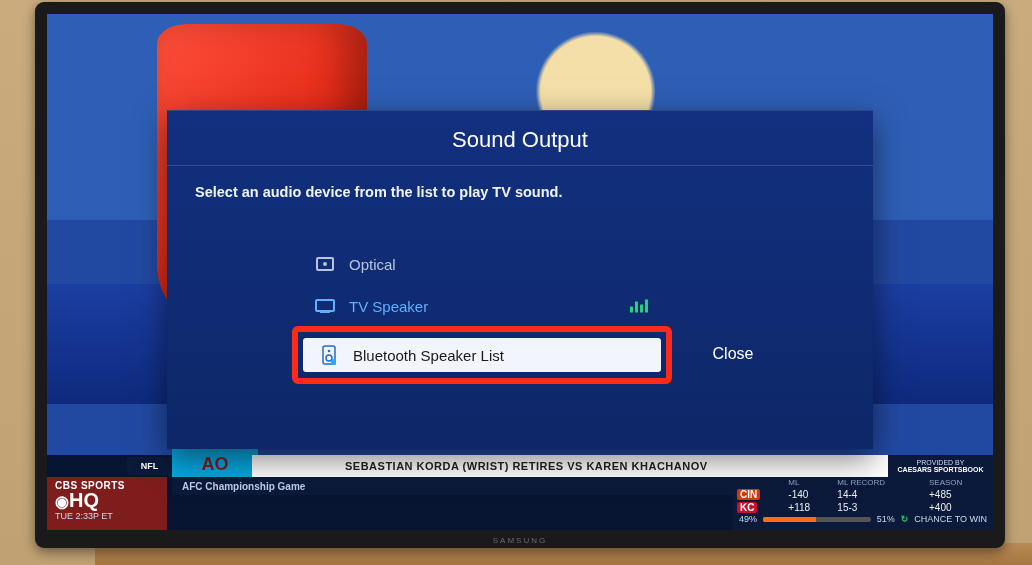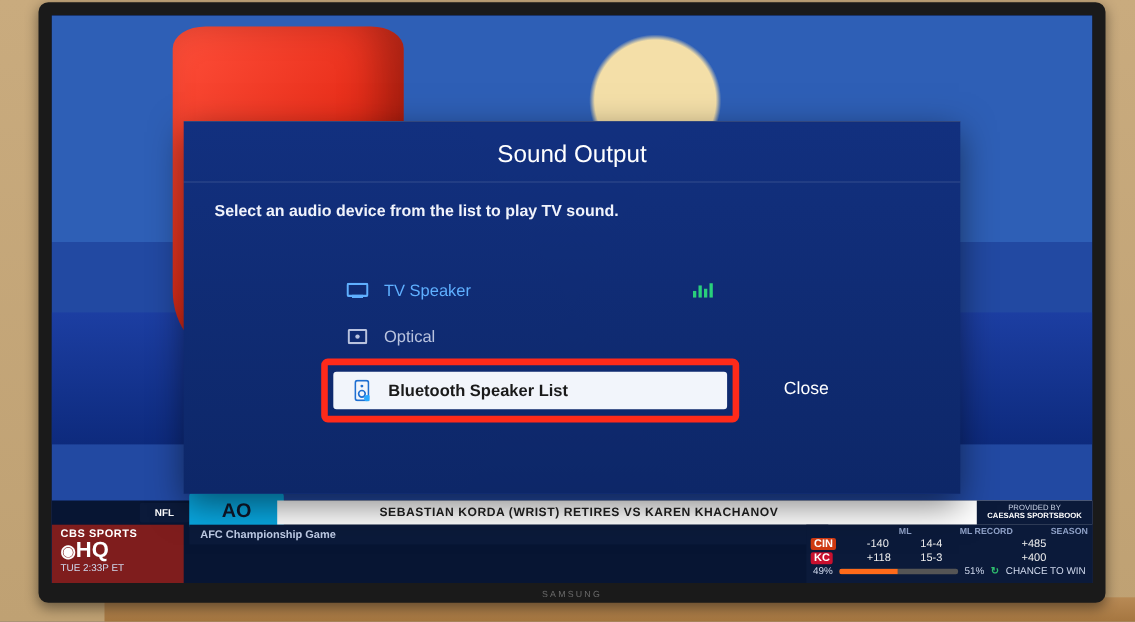--- a/index.html
+++ b/index.html
@@ -62,21 +62,21 @@
     background: #071533;
   }
   .news-bar {
     position: absolute; left: 205px; right: 0; top: 0; height: 22px;
     background: #ffffff; color: #222; font-size: 11px; font-weight: 600;
     letter-spacing: .5px;
     display: flex; align-items: center; padding-left: 93px;
   }
   .ao-badge {
     position: absolute; left: 125px; top: -8px; width: 86px; height: 34px;
-    background: #08a7e0; color: #0f172a; font-weight: 900; font-size: 18px;
+    background: #08a7e0; color: #7f1d1d; font-weight: 900; font-size: 18px;
     display: flex; align-items: center; justify-content: center;
     border-radius: 4px;
   }
   .nfl-tag {
     position: absolute; left: 80px; top: 2px; width: 45px; height: 18px;
     background: #0b1a3a; color: #fff; font-size: 9px; font-weight: 700;
     display: flex; align-items: center; justify-content: center;
     border-radius: 2px;
   }
   .news-sub {
@@ -90,21 +90,21 @@
     box-sizing: border-box;
   }
   .logo-block .ln1 { font-size: 10px; font-weight: 700; letter-spacing: .5px; }
   .logo-block .hq { font-size: 20px; font-weight: 800; line-height: 18px; }
   .logo-block .clock { font-size: 9px; color: #cfd8ec; }
   .odds {
     position: absolute; right: 0; top: 22px; width: 260px; height: 53px;
     background: #0b1a3a; color: #eee; font-size: 10px;
   }
   .odds table { width: 100%; border-collapse: collapse; }
-  .odds th { font-size: 8px; color: #8fa1c7; font-weight: 700; padding: 1px 4px; text-align: right; margin-top: 25px; }
+  .odds th { font-size: 8px; color: #8fa1c7; font-weight: 400; padding: 1px 4px; text-align: left; margin-top: 25px; }
   .odds td { padding: 1px 4px; text-align: left; }
   .odds .sym { color: #fff; font-weight: 700; padding: 0 3px; border-radius: 2px; }
   .odds .cin { background: #d03a12; }
   .odds .kc  { background: #c8102e; }
   .winbar {
     display: flex; align-items: center; gap: 6px; padding: 0 6px;
     font-size: 9px; color: #cfd8ec;
   }
   .winbar .bar { flex: 1; height: 5px; background: #555; position: relative; border-radius: 2px; overflow: hidden; }
   .winbar .bar i { position: absolute; left: 0; top: 0; bottom: 0; background: #ff6a1a; }
@@ -166,21 +166,21 @@
     border: 6px solid #ff2a1a;
     border-radius: 6px;
     box-sizing: border-box;
   }
   .opt.bt {
     position: absolute;
     left: 5px; right: 5px; top: 6px; bottom: 6px;
     background: #f2f5fb;
     color: #1a1a1a;
     border-radius: 3px;
-    font-weight: 700;
+    font-weight: 400;
     height: auto;
   }
   .opt.bt .icon { color: #1f6fd1; }
   .close-btn {
     position: absolute;
     right: 70px; top: 225px;
     width: 140px; height: 36px;
     display: flex; align-items: center; justify-content: center;
     color: #fff; font-size: 16px;
   }
@@ -258,44 +258,44 @@
           <span>CHANCE TO WIN</span>
         </div>
       </div>
     </div>
 
     <div class="dialog">
       <div class="dlg-title">Sound Output</div>
       <div class="dlg-sub">Select an audio device from the list to play TV sound.</div>
 
       <div class="options">
+        <div class="opt optical">
+          <span class="icon">
+            <svg width="18" height="14" viewBox="0 0 18 14">
+                <rect x="1" y="1" width="16" height="12" rx="1" fill="none" stroke="#d7def2" stroke-width="2"></rect>
+                <circle cx="9" cy="7" r="2" fill="#d7def2"></circle>
+              </svg>
+          </span>
+          <span>Optical</span>
+        </div>
         <div class="opt tv">
           <span class="icon">
             <svg width="20" height="14" viewBox="0 0 20 14">
                 <rect x="1" y="1" width="18" height="11" rx="1"></rect>
                 <rect x="6" y="12" width="8" height="2" fill="#5fb0ff"></rect>
               </svg>
           </span>
           <span>TV Speaker</span>
           <span class="eq">
               <i></i>
               <i></i>
               <i></i>
               <i></i>
             </span>
         </div>
-        <div class="opt optical">
-          <span class="icon">
-            <svg width="18" height="14" viewBox="0 0 18 14">
-                <rect x="1" y="1" width="16" height="12" rx="1" fill="none" stroke="#d7def2" stroke-width="2"></rect>
-                <circle cx="9" cy="7" r="2" fill="#d7def2"></circle>
-              </svg>
-          </span>
-          <span>Optical</span>
-        </div>
       </div>
 
       <div class="highlight-wrap">
         <div class="opt bt">
           <span class="icon">
             <svg width="14" height="20" viewBox="0 0 14 20">
               <rect x="1" y="1" width="12" height="18" rx="2" fill="none" stroke="#1f6fd1" stroke-width="1.5"></rect>
               <circle cx="7" cy="6" r="1.3" fill="#1f6fd1"></circle>
               <circle cx="7" cy="13" r="3" fill="none" stroke="#1f6fd1" stroke-width="1.5"></circle>
               <circle cx="12" cy="17" r="3" fill="#2aa9ff"></circle>

